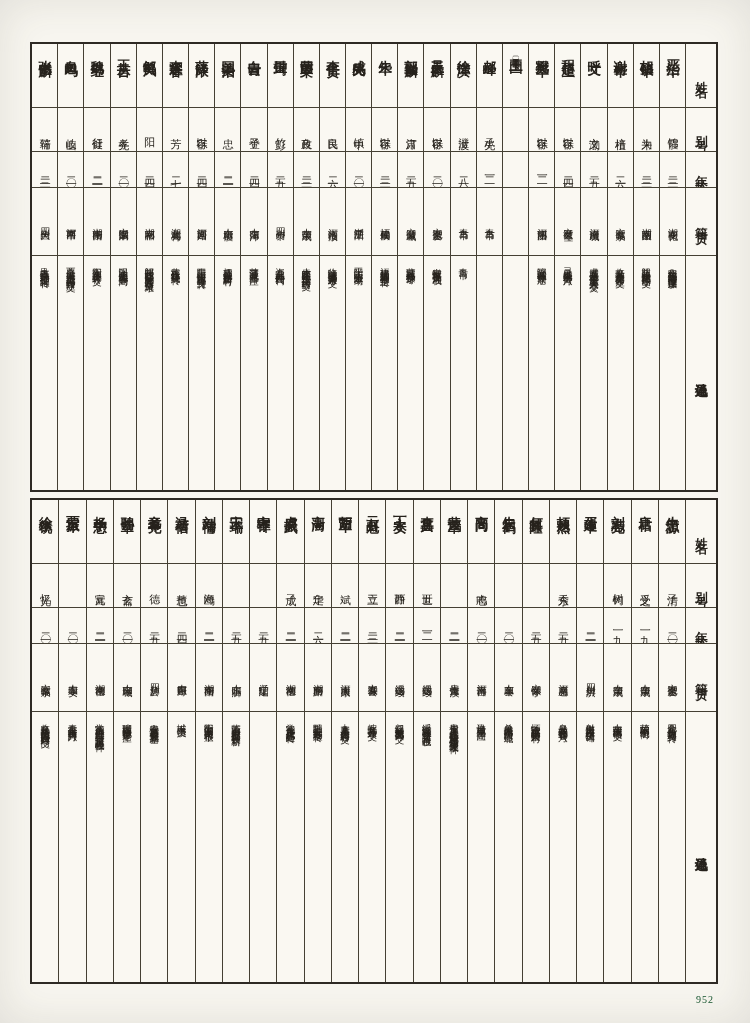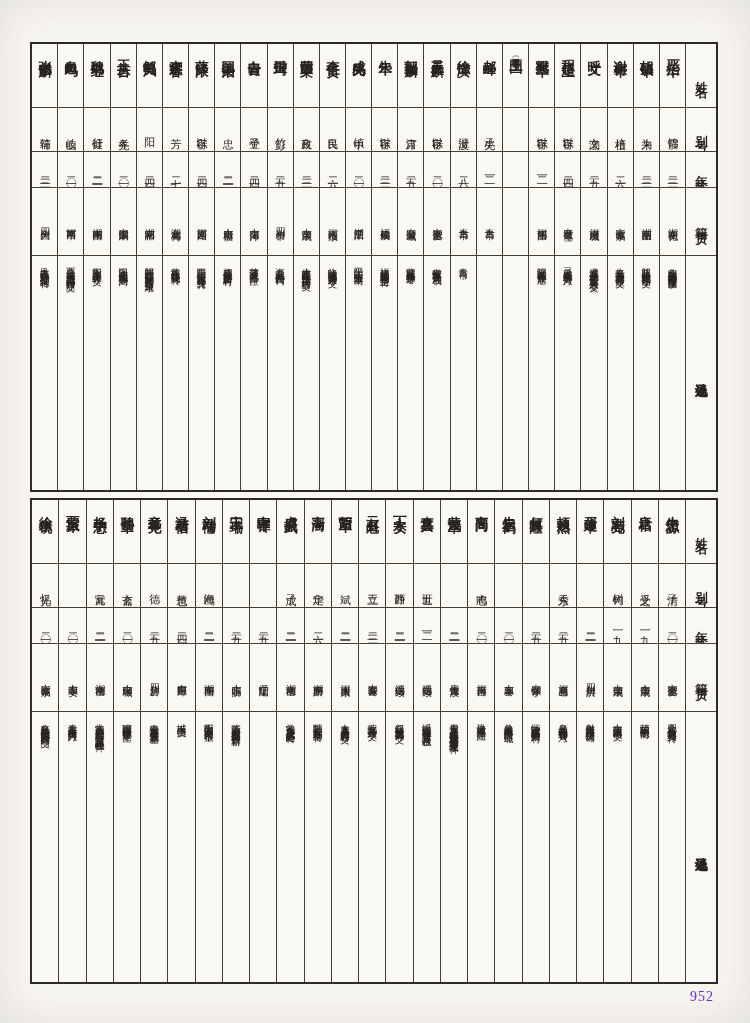--- a/index.html
+++ b/index.html
@@ -42,21 +42,21 @@
   .nm{display:block;}
   .note{display:block;font-size:7.5px;letter-spacing:0;font-weight:normal;}
   .alias{font-size:11px;letter-spacing:1px;}
   .age{font-size:11px;letter-spacing:1.5px;}
   .origin{font-size:10px;letter-spacing:1px;}
   .addr{font-size:9.5px;line-height:12px;letter-spacing:1px;justify-content:flex-start;align-items:center;padding-top:4px;}
   .head{font-size:12.5px;font-weight:bold;letter-spacing:5px;}
   .head-addr{letter-spacing:0;justify-content:space-evenly;font-size:13px;}
   .page-num{
     position:absolute;right:36px;bottom:18px;
-    font-size:14px;letter-spacing:1px;color:#6d28d9;
+    font-size:10px;letter-spacing:1px;color:#14532d;
   }
 </style>
 </head>
 <body>
 
 <div class="page">
   <div class="section" id="sec-top">
       <div class="col head-col">
         <div class="cell head r-name">姓名</div>
         <div class="cell head r-alias">别号</div>

